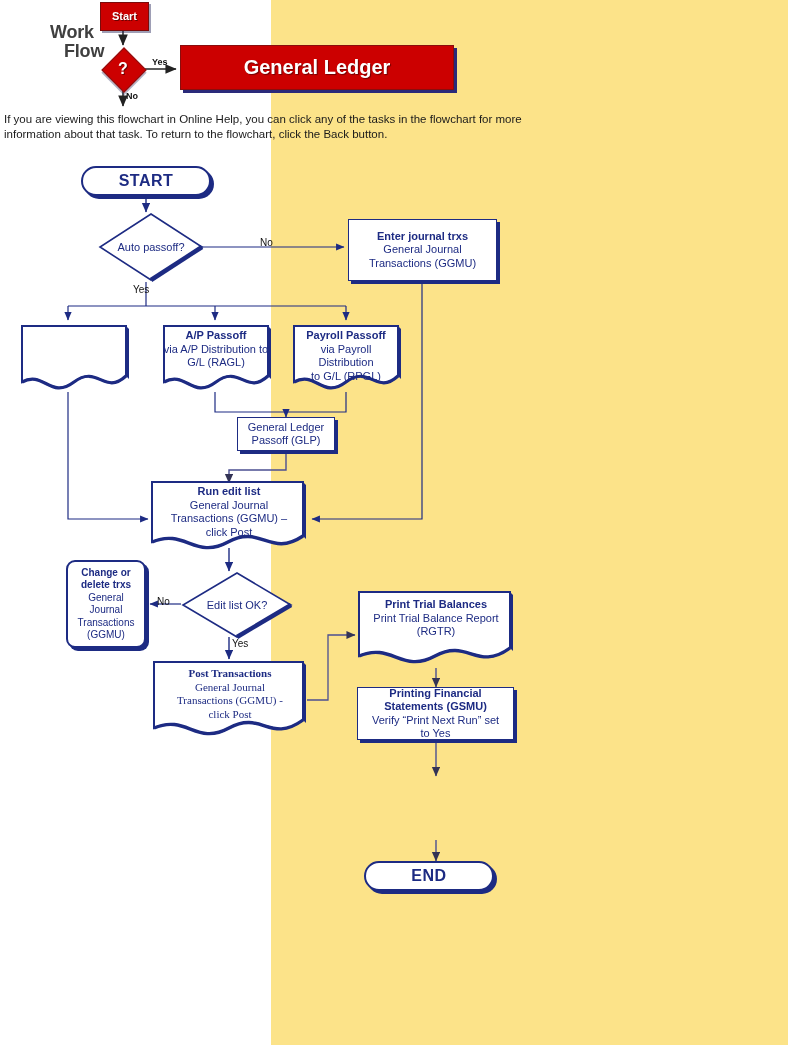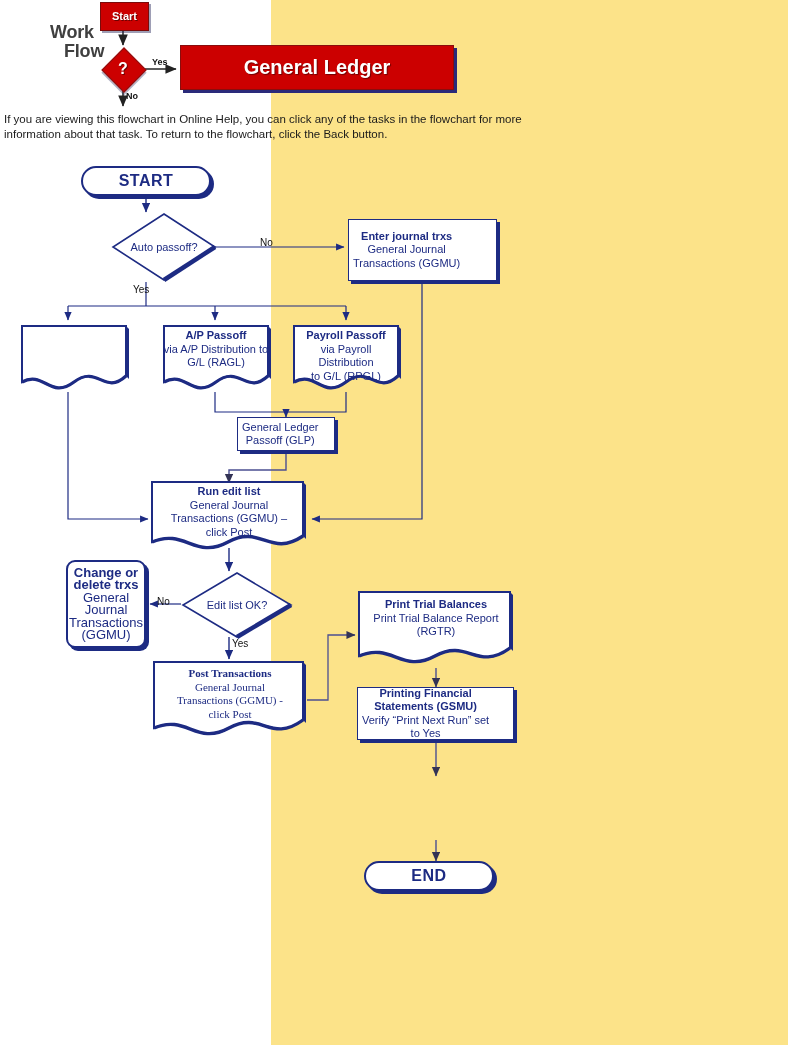--- a/index.html
+++ b/index.html
@@ -89,21 +89,21 @@
     border:2px solid #1d2b83;border-radius:999px;background:#ffffff;
     box-shadow:3px 3px 0 #1d2b83;
     display:flex;align-items:center;justify-content:center;
   }
   .term .txt{font-size:16px;font-weight:bold;letter-spacing:.5px;}
 
   
   .proc{
     border:1.5px solid #1d2b83;background:#ffffff;
     box-shadow:3px 3px 0 #1d2b83;
-    display:flex;align-items:center;justify-content:flex-start;
+    display:flex;align-items:center;justify-content:center;
     padding:3px 4px;
   }
 
   
   .proc-round{
     border:2px solid #1d2b83;background:#ffffff;border-radius:9px;
     box-shadow:3px 3px 0 #1d2b83;
     display:flex;align-items:center;justify-content:center;
     padding:3px 4px;
   }
@@ -209,21 +209,21 @@
   <div class="banner">
     <span>General Ledger</span>
   </div>
 
   <div class="intro">If you are viewing this flowchart in Online Help, you can click any of the tasks in the flowchart for more information about that task. To return to the flowchart, click the Back button.</div>
 
   <div class="node term" style="left:81px;top:166px;width:130px;height:30px;">
     <div class="txt">START</div>
   </div>
 
-  <div class="dia" style="left:111px;top:212px;width:106px;height:70px;">
+  <div class="dia" style="left:98px;top:212px;width:106px;height:70px;">
     <svg width="106" height="70" viewBox="0 0 106 70">
       <polygon points="53,2 104,35 53,68 2,35" fill="#ffffff" stroke="#1d2b83" stroke-width="1.6"></polygon>
       <path d="M53,68 L104,35" stroke="#1d2b83" stroke-width="4.5" fill="none"></path>
     </svg>
     <div class="txt">Auto passoff?</div>
   </div>
   <div class="elabel" style="left:260px;top:237px;">No</div>
   <div class="elabel" style="left:133px;top:284px;">Yes</div>
 
   <div class="node proc" style="left:348px;top:219px;width:149px;height:62px;">
@@ -293,21 +293,21 @@
     <svg width="112" height="68" viewBox="0 0 112 68">
       <polygon points="56,2 110,34 56,66 2,34" fill="#ffffff" stroke="#1d2b83" stroke-width="1.6"></polygon>
       <path d="M56,66 L110,34" stroke="#1d2b83" stroke-width="4.5" fill="none"></path>
     </svg>
     <div class="txt">Edit list OK?</div>
   </div>
   <div class="elabel" style="left:157px;top:596px;">No</div>
   <div class="elabel" style="left:232px;top:638px;">Yes</div>
 
   <div class="node proc-round" style="left:66px;top:560px;width:80px;height:88px;">
-    <div class="txt" style="font-size:13px;line-height:12.5px;">
+    <div class="txt" style="font-size:10px;line-height:12.5px;">
       <b>Change or</b>
       <b>delete trxs</b>
       <span>General</span><br>
       <span>Journal</span><br>
       <span>Transactions</span><br>
       <span>(GGMU)</span>
     </div>
   </div>
 
   <div class="node doc" style="left:150px;top:658px;width:160px;height:82px;">

